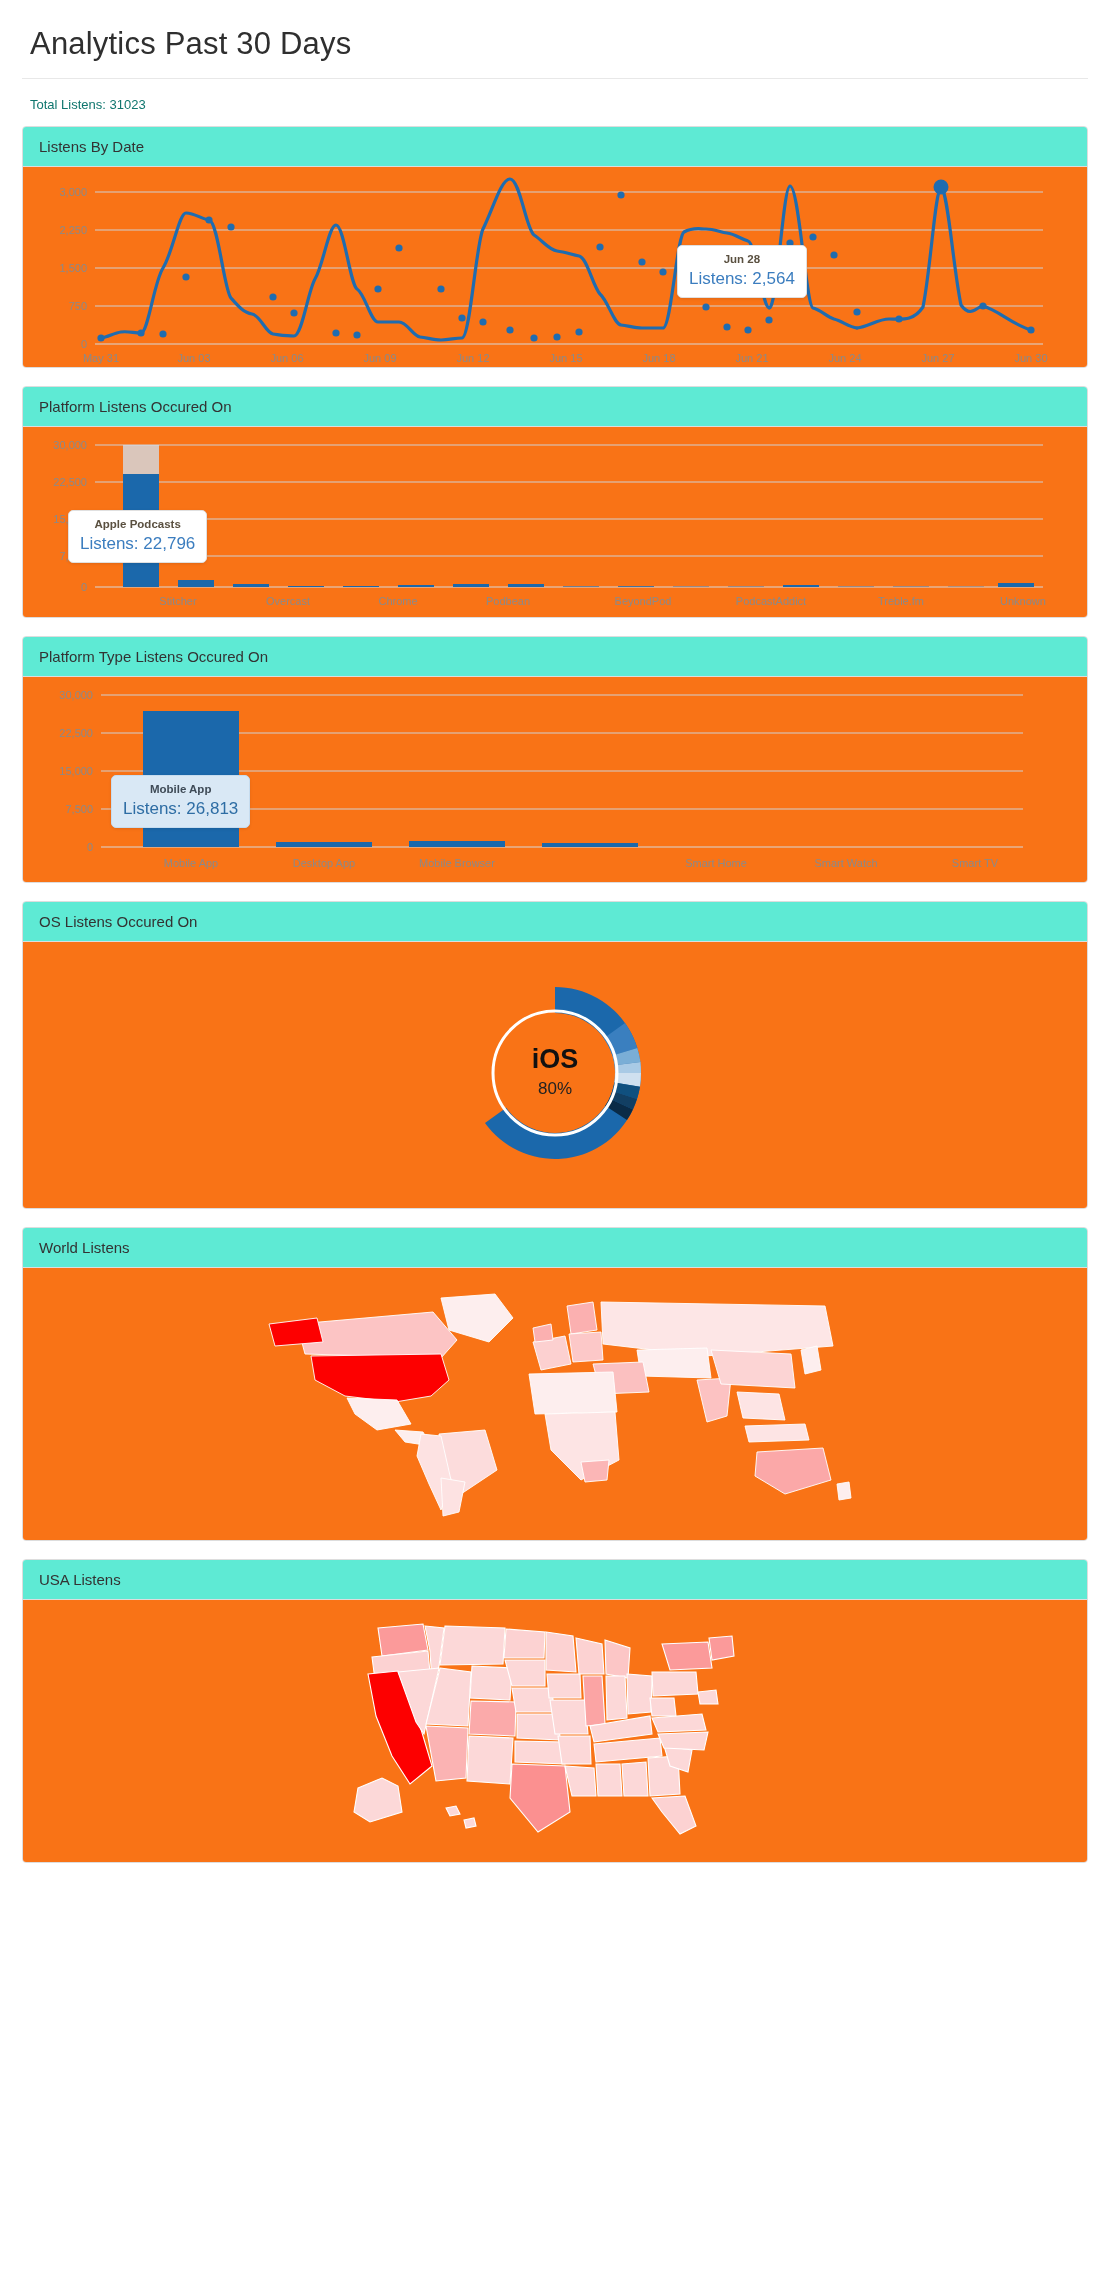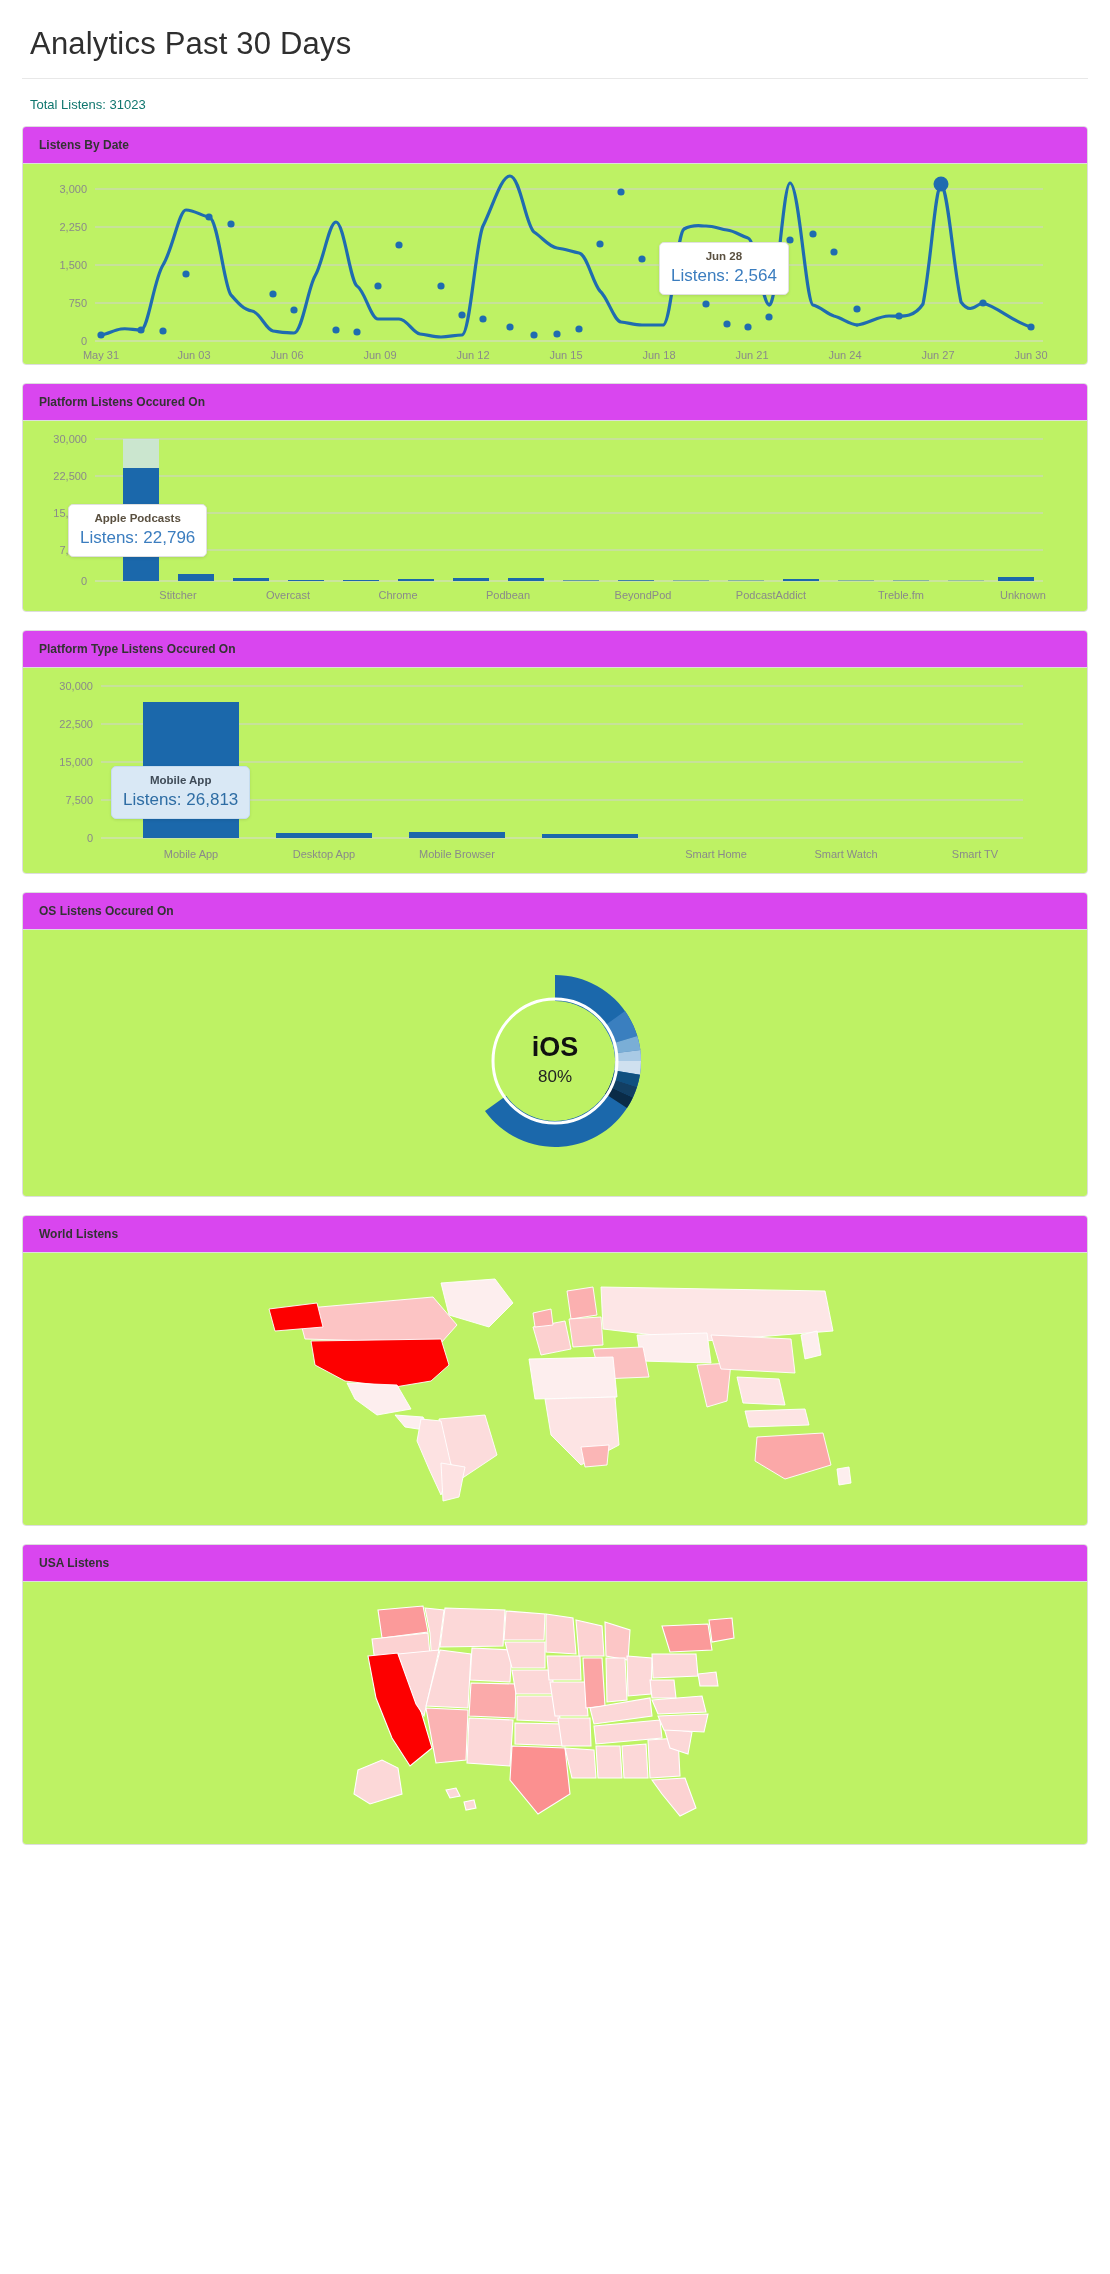--- a/index.html
+++ b/index.html
@@ -29,28 +29,28 @@
   }
 
   .panel {
     border: 1px solid #dddddd;
     border-radius: 4px;
     background: #ffffff;
     margin-bottom: 18px;
     overflow: hidden;
   }
   .panel-heading {
-    background: #d946ef;
+    background: #5eead4;
     border-bottom: 1px solid #dddddd;
     padding: 11px 16px;
-    font-size: 12px;
+    font-size: 15px;
     color: #333333;
-    font-weight: 700;
-  }
-  .panel-body { padding: 0; background: #bef264; position: relative; }
+    font-weight: 400;
+  }
+  .panel-body { padding: 0; background: #f97316; position: relative; }
 
   .chart-wrap { position: relative; width: 100%; }
   svg.chart { display: block; width: 100%; }
 
   .axis-label { font-size: 11px; fill: #8a8a8a; font-family: "Liberation Sans", sans-serif; }
   .gridline { stroke: #d0d0d0; stroke-width: 1; }
   .axisline { stroke: #d8d8d8; stroke-width: 1; }
   .series-line { fill: none; stroke: #1f6cb0; stroke-width: 3.2; stroke-linecap: round; stroke-linejoin: round; }
   .pt { fill: #1f6cb0; }
   .bar { fill: #1b68ab; }
@@ -162,21 +162,21 @@
             <text class="axis-label" x="357" y="195" text-anchor="middle">Jun 09</text>
             <text class="axis-label" x="450" y="195" text-anchor="middle">Jun 12</text>
             <text class="axis-label" x="543" y="195" text-anchor="middle">Jun 15</text>
             <text class="axis-label" x="636" y="195" text-anchor="middle">Jun 18</text>
             <text class="axis-label" x="729" y="195" text-anchor="middle">Jun 21</text>
             <text class="axis-label" x="822" y="195" text-anchor="middle">Jun 24</text>
             <text class="axis-label" x="915" y="195" text-anchor="middle">Jun 27</text>
             <text class="axis-label" x="1008" y="195" text-anchor="middle">Jun 30</text>
           </g>
         </svg>
-        <div class="tooltip" style="left:636px; top:78px;">
+        <div class="tooltip" style="left:654px; top:78px;">
           <div class="tt-title">Jun 28</div>
           <div class="tt-val">Listens: 2,564</div>
         </div>
       </div>
     </div>
   </div>
 
   <div class="panel">
     <div class="panel-heading">Platform Listens Occured On</div>
     <div class="panel-body">

